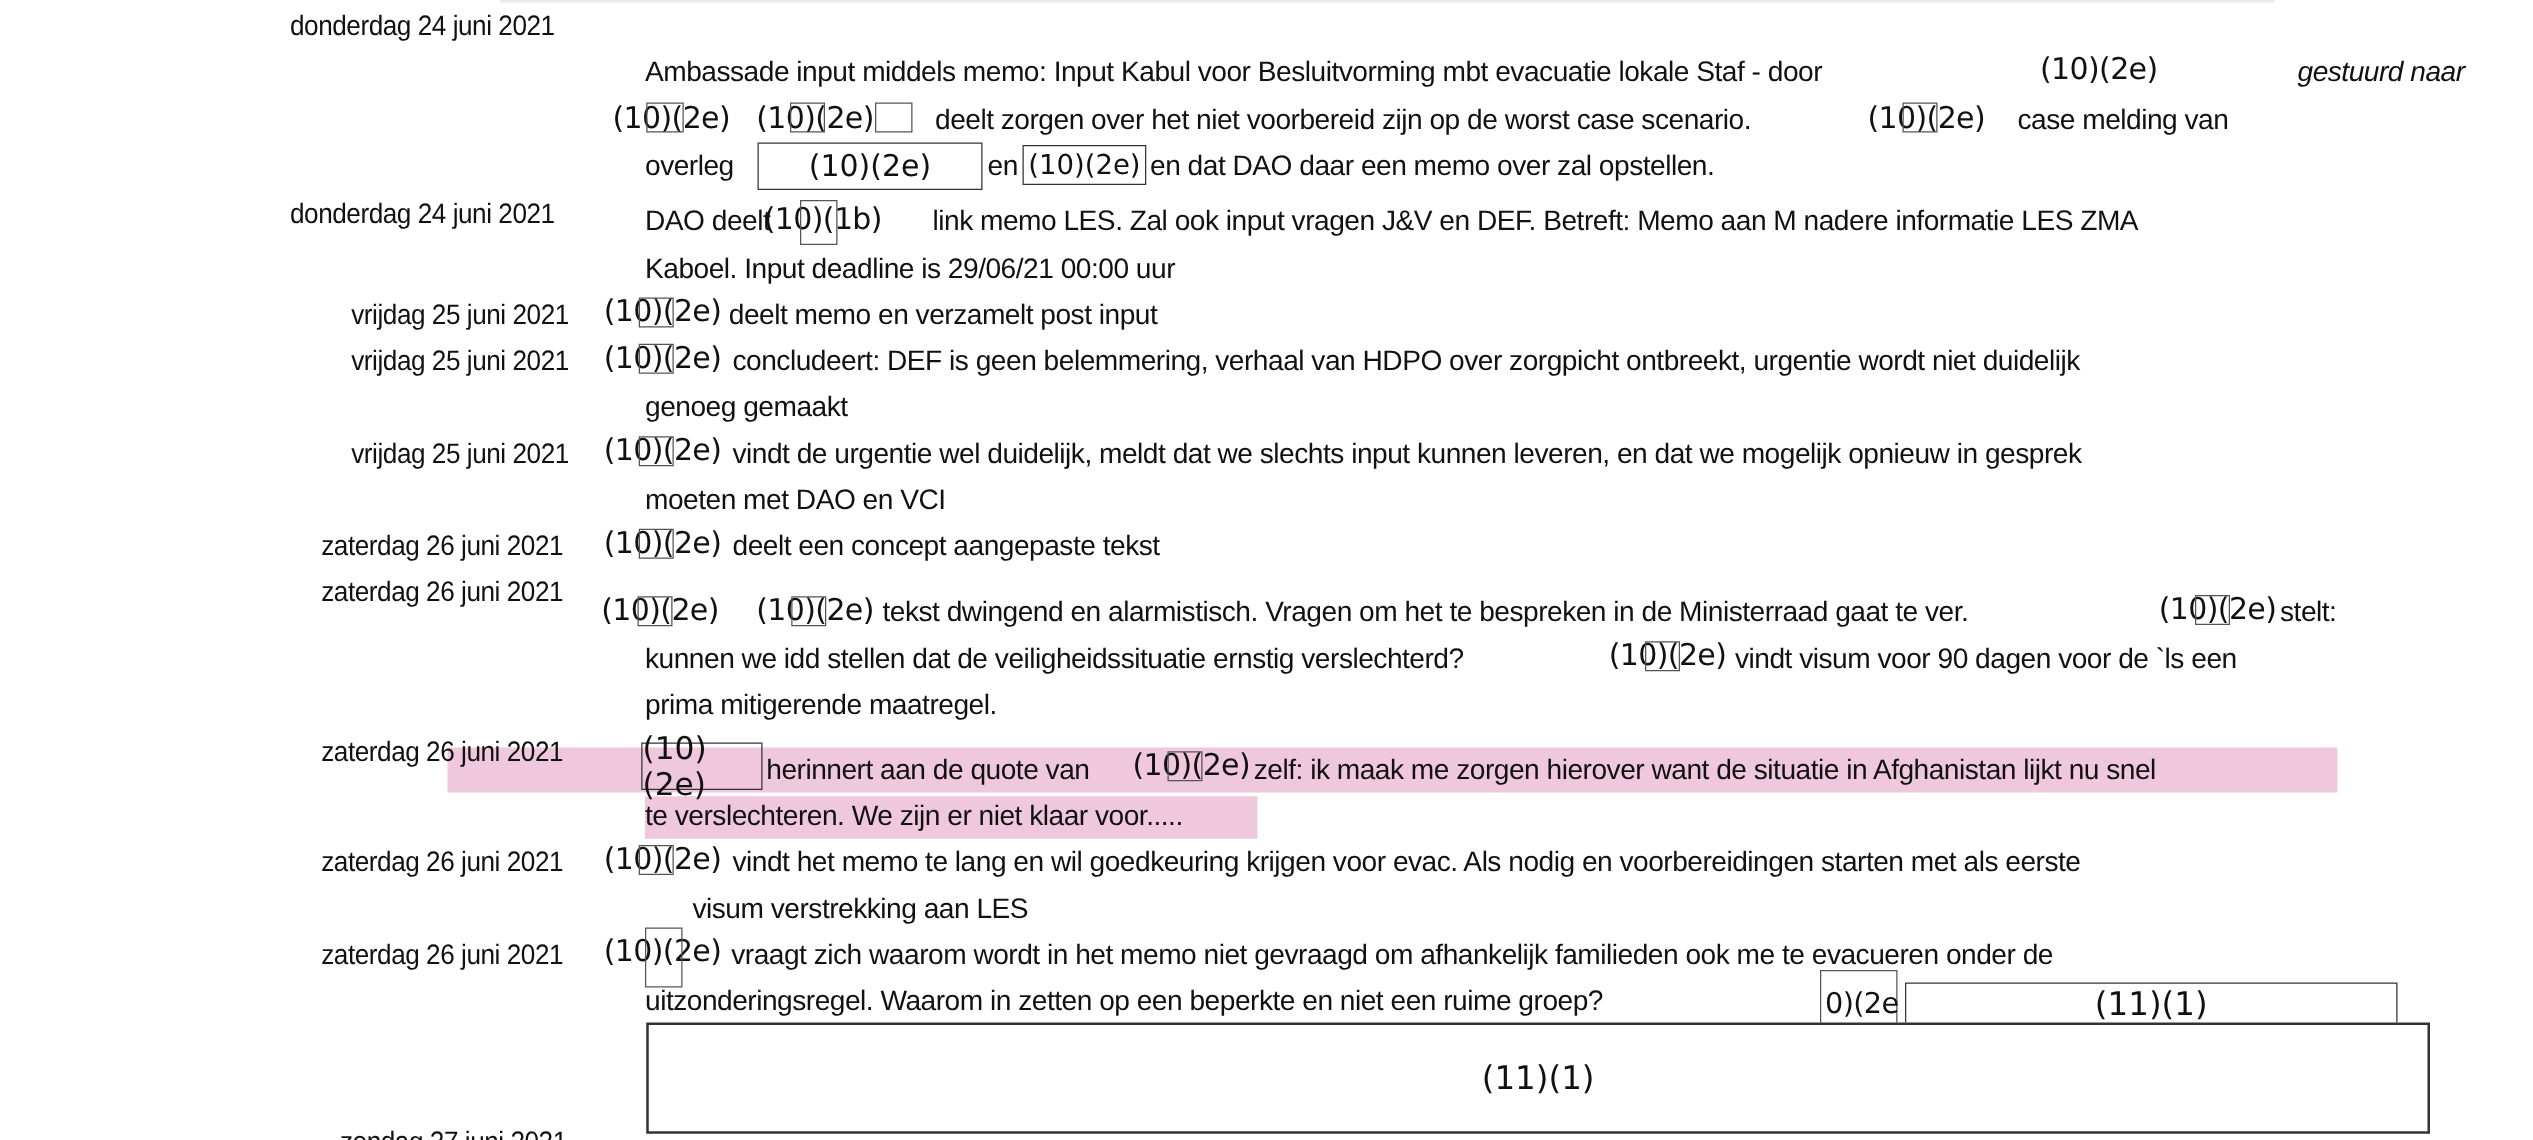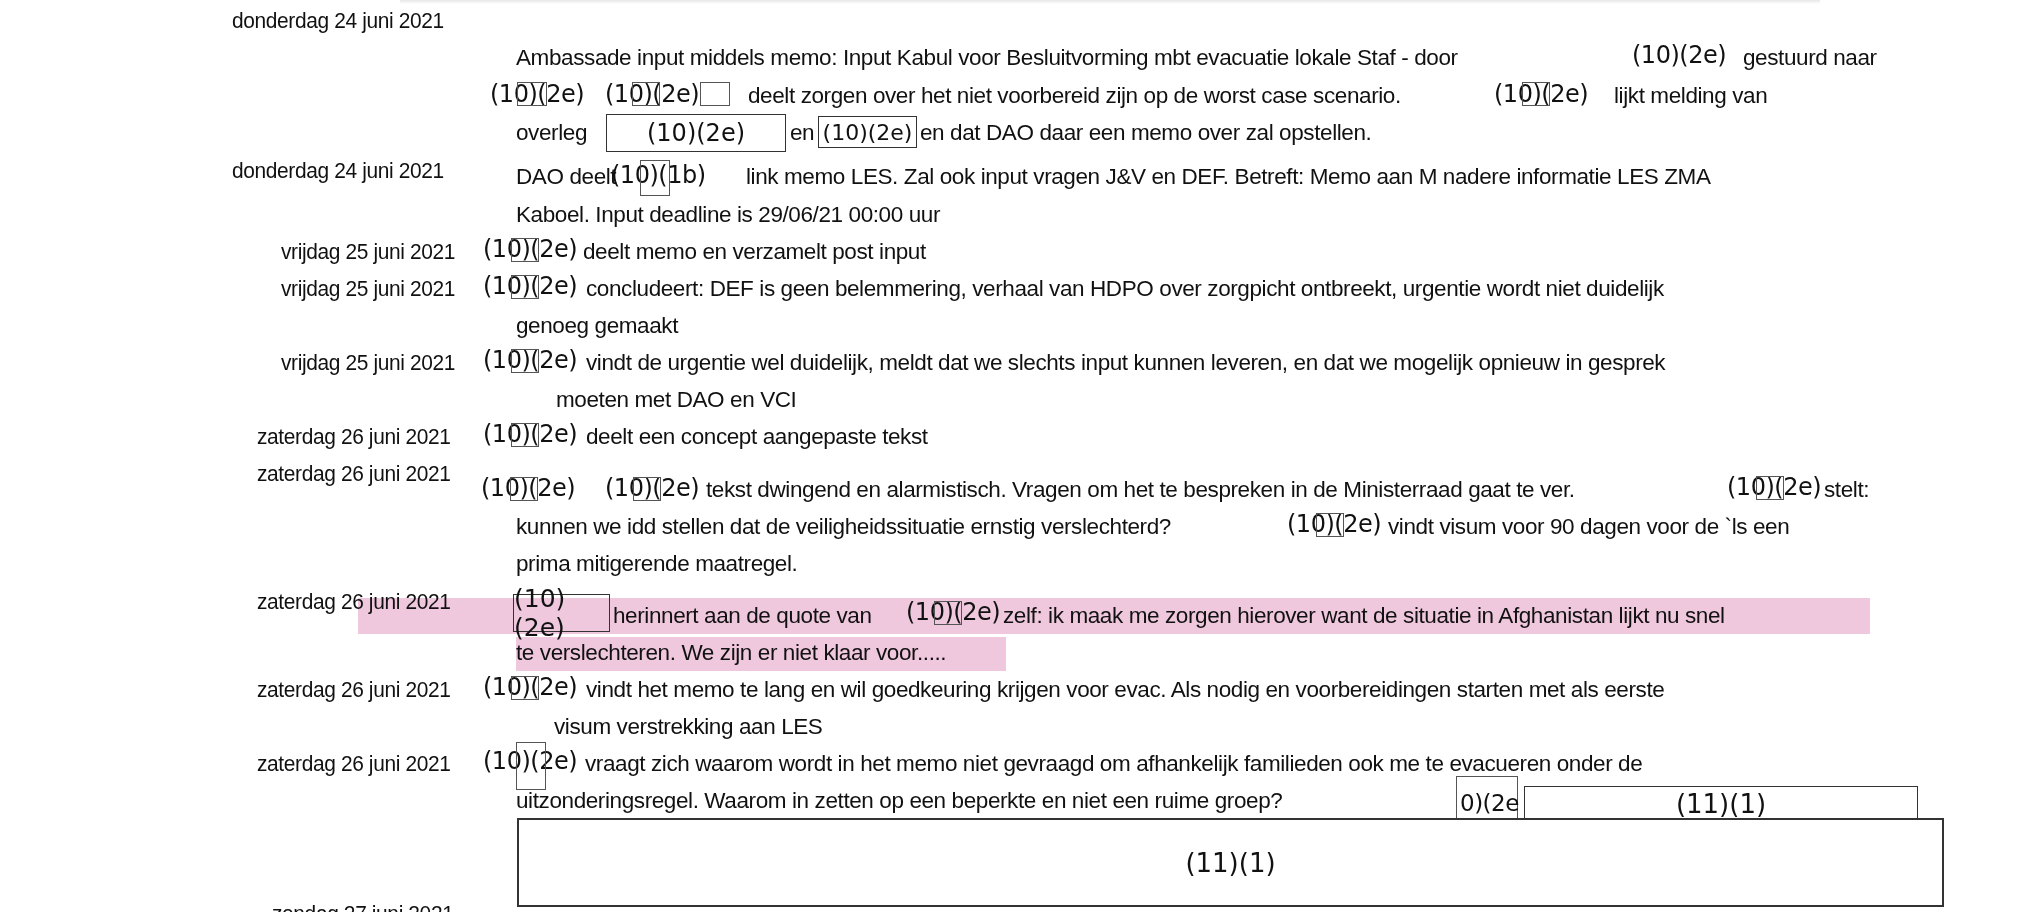--- a/index.html
+++ b/index.html
@@ -20,31 +20,31 @@
 </style>
 </head>
 <body>
 
 <div class="page">
   <div class="top-faint"></div>
 
   <div class="t date" style="left:232px; top:6px;">donderdag 24 juni 2021</div>
   <div class="t" style="left:516px; top:43px;">Ambassade input middels memo: Input Kabul voor Besluitvorming mbt evacuatie lokale Staf - door</div>
   <div class="red" style="left:1632px; top:40px;">(10)(2e)</div>
-  <div class="t" style="left:1743px; top:43px;">gestuurd naar</div>
+  <div class="t" style="left:1838px; top:43px;font-style:italic;">gestuurd naar</div>
 
   <div class="red" style="left:490px; top:79px;">(10)(2e)</div>
   <div class="red" style="left:605px; top:79px;">(10)(2e)</div>
   <div class="tiny-box" style="left:517px; top:82px; width:30px; height:24px;"></div>
   <div class="tiny-box" style="left:632px; top:82px; width:28px; height:24px;"></div>
   <div class="tiny-box" style="left:700px; top:82px; width:30px; height:24px;"></div>
   <div class="t" style="left:748px; top:81px;">deelt zorgen over het niet voorbereid zijn op de worst case scenario.</div>
   <div class="red" style="left:1494px; top:79px;">(10)(2e)</div>
   <div class="tiny-box" style="left:1522px; top:82px; width:28px; height:24px;"></div>
-  <div class="t" style="left:1614px; top:81px;">lijkt melding van</div>
+  <div class="t" style="left:1614px; top:81px;">case melding van</div>
 
   <div class="t" style="left:516px; top:118px;">overleg</div>
   <div class="rbox" style="left:606px; top:114px; width:180px; height:38px;">(10)(2e)</div>
   <div class="t" style="left:790px; top:118px;">en</div>
   <div class="rbox" style="left:818px; top:116px; width:99px; height:32px; font-size:22px;">(10)(2e)</div>
   <div class="t" style="left:920px; top:118px;text-align:center;">en dat DAO daar een memo over zal opstellen.</div>
 
   <div class="t date" style="left:232px; top:156px;">donderdag 24 juni 2021</div>
   <div class="t" style="left:516px; top:162px;">DAO deelt</div>
   <div class="red" style="left:611px; top:160px;">(10)(1b)</div>
@@ -60,21 +60,21 @@
   <div class="t date" style="left:281px; top:274px;">vrijdag 25 juni 2021</div>
   <div class="red" style="left:483px; top:271px; background:#fff;">(10)(2e)</div>
   <div class="tiny-box" style="left:511px; top:275px; width:28px; height:24px;"></div>
   <div class="t" style="left:586px; top:274px;">concludeert: DEF is geen belemmering, verhaal van HDPO over zorgpicht ontbreekt, urgentie wordt niet duidelijk</div>
   <div class="t" style="left:516px; top:311px;">genoeg gemaakt</div>
 
   <div class="t date" style="left:281px; top:348px;">vrijdag 25 juni 2021</div>
   <div class="red" style="left:483px; top:345px; background:#fff;">(10)(2e)</div>
   <div class="tiny-box" style="left:511px; top:349px; width:28px; height:24px;"></div>
   <div class="t" style="left:586px; top:348px;">vindt de urgentie wel duidelijk, meldt dat we slechts input kunnen leveren, en dat we mogelijk opnieuw in gesprek</div>
-  <div class="t" style="left:516px; top:385px;margin-left:40px;">moeten met DAO en VCI</div>
+  <div class="t" style="left:516px; top:385px;">moeten met DAO en VCI</div>
 
   <div class="t date" style="left:257px; top:422px;">zaterdag 26 juni 2021</div>
   <div class="red" style="left:483px; top:419px; background:#fff;">(10)(2e)</div>
   <div class="tiny-box" style="left:511px; top:423px; width:28px; height:24px;"></div>
   <div class="t" style="left:586px; top:422px;">deelt een concept aangepaste tekst</div>
 
   <div class="t date" style="left:257px; top:459px;">zaterdag 26 juni 2021</div>
   <div class="red" style="left:481px; top:473px;">(10)(2e)</div>
   <div class="tiny-box" style="left:510px; top:477px; width:28px; height:24px;"></div>
   <div class="red" style="left:605px; top:473px;">(10)(2e)</div>

